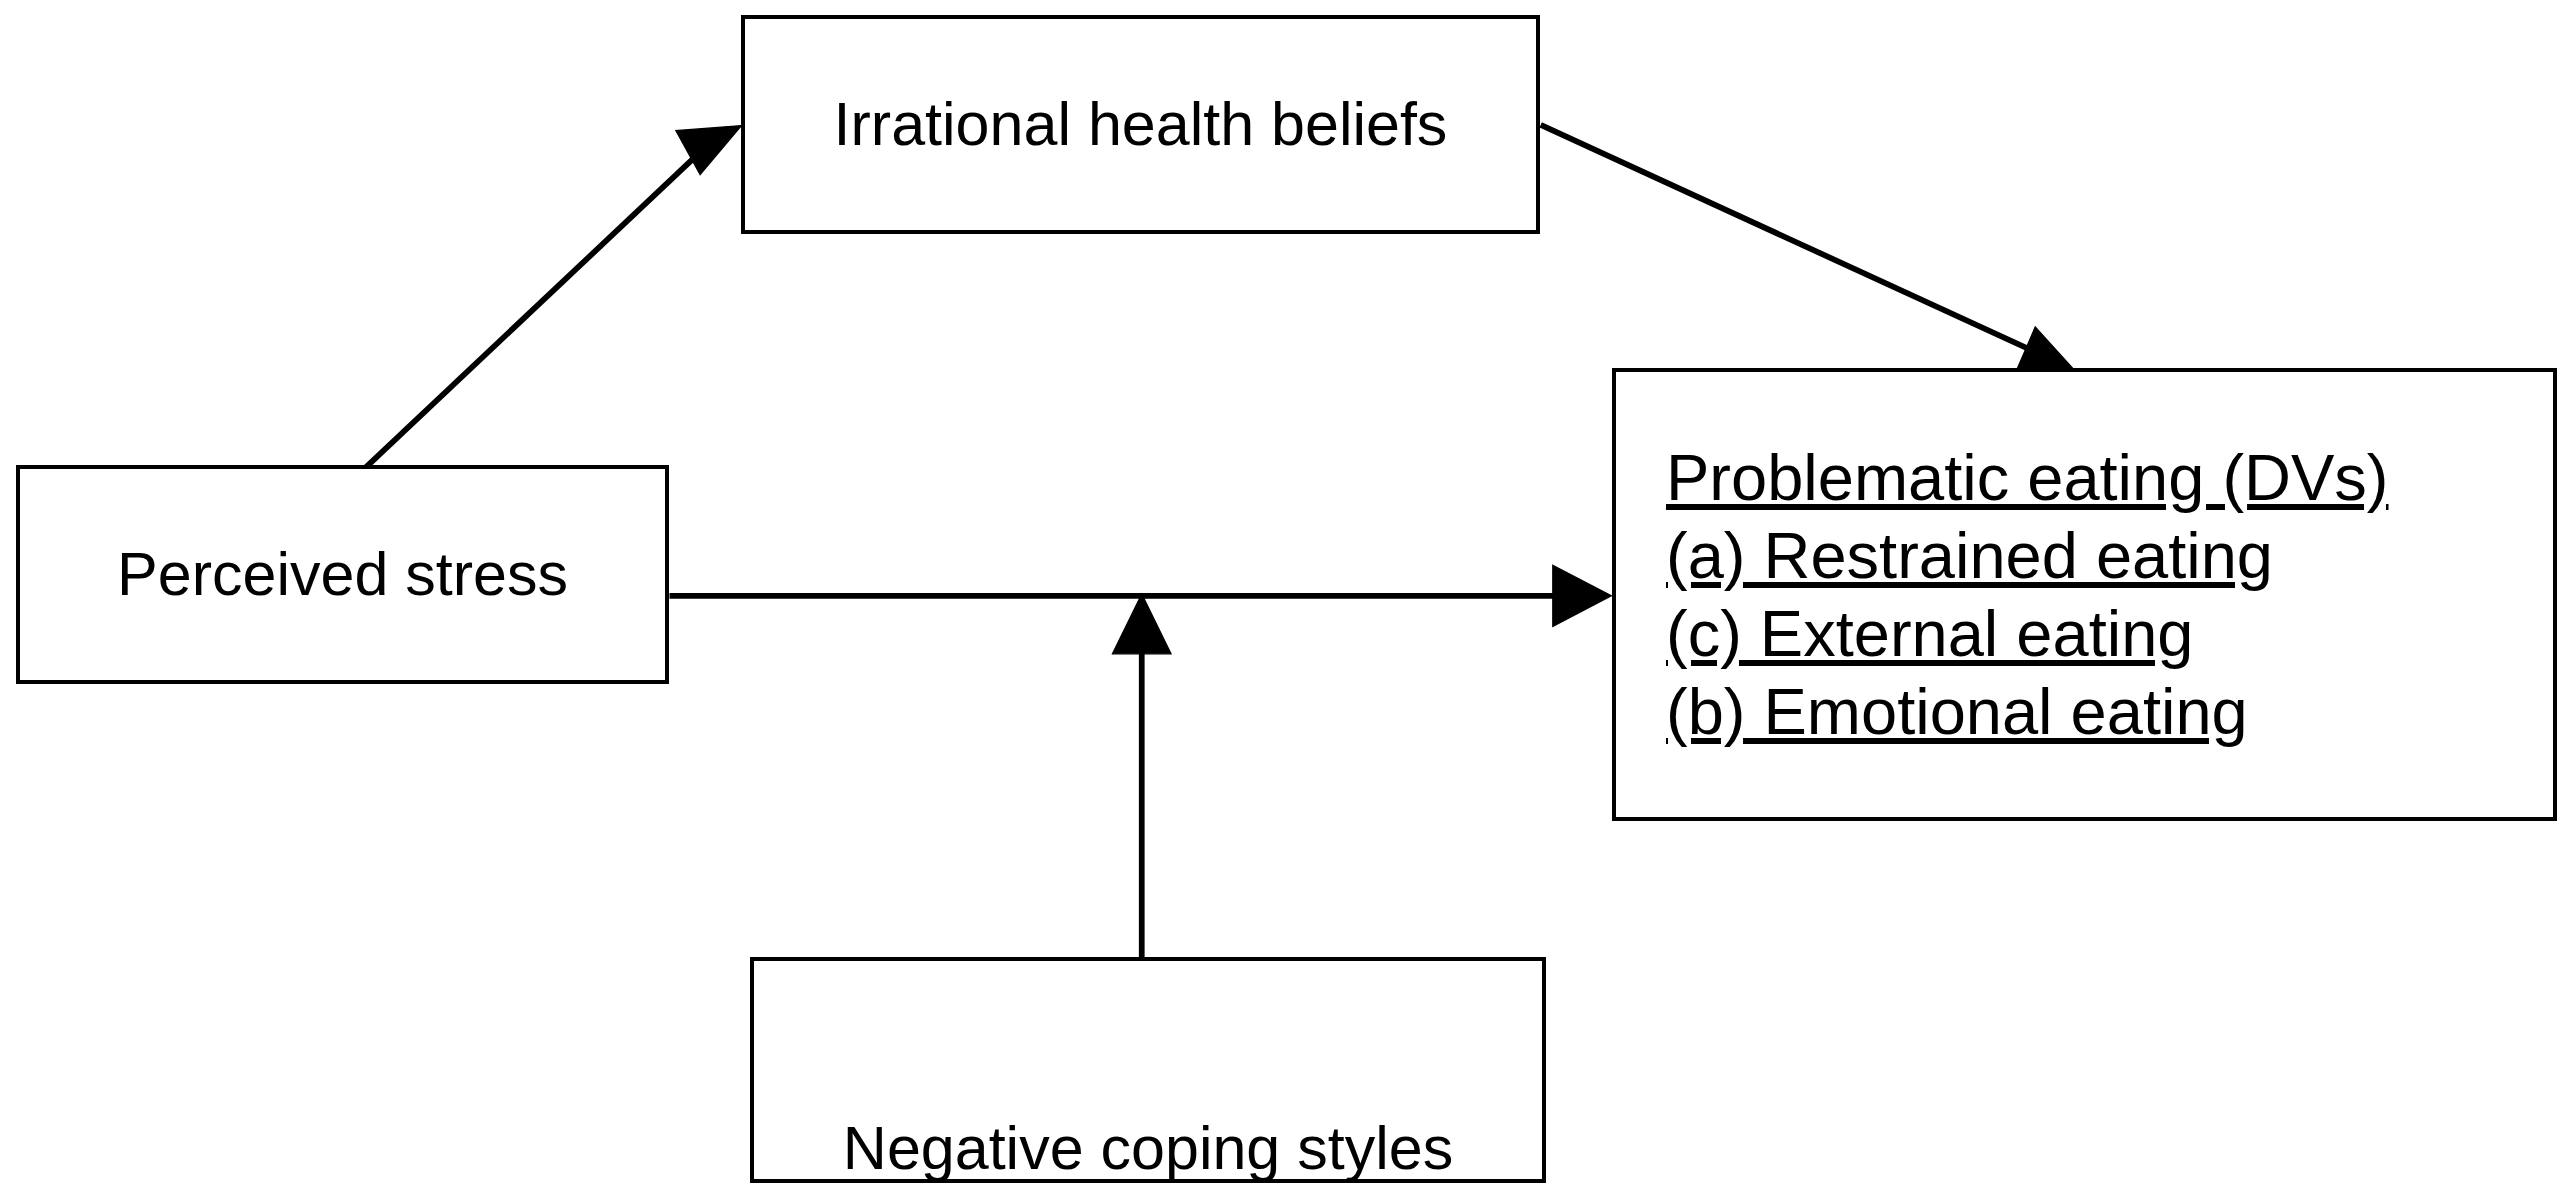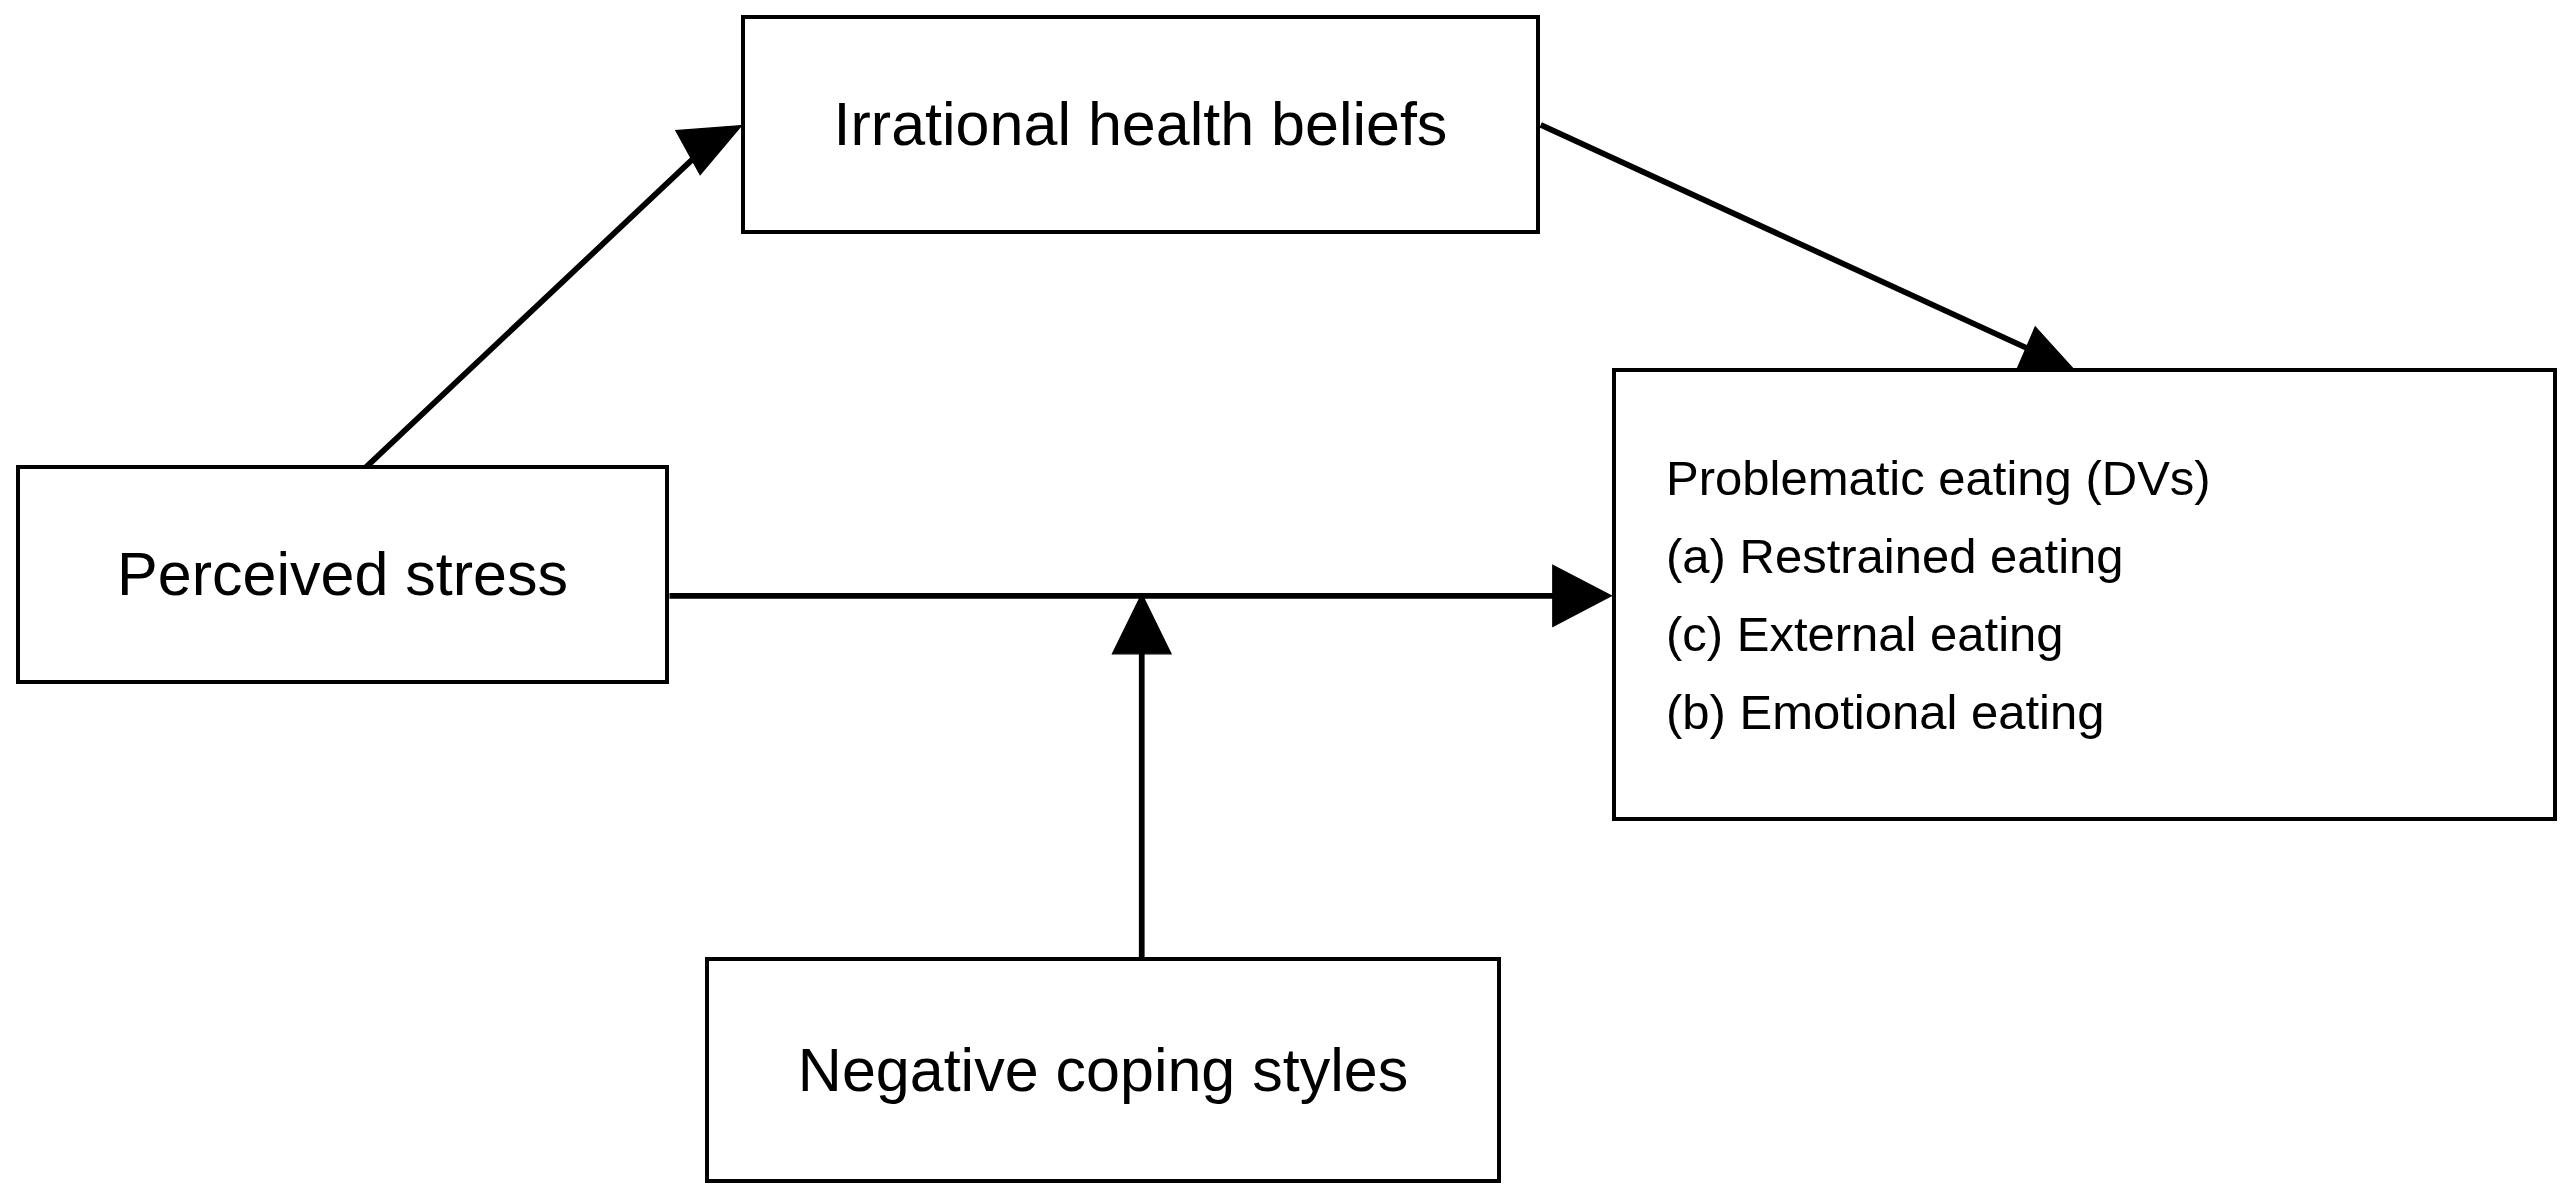--- a/index.html
+++ b/index.html
@@ -51,42 +51,44 @@
   
   #node-irrational-health-beliefs {
     left: 741px;
     top: 15.3px;
     width: 799px;
     height: 219px;
     justify-content: center;
   }
   
   #node-negative-coping-styles {
-    left: 705px;
+    left: 750px;
     top: 957px;
     width: 796px;
     height: 226px;
     justify-content: center;
+    align-items: flex-end;
   }
   
   #node-problematic-eating {
     left: 1612px;
     top: 368px;
     width: 945px;
     height: 453px;
     justify-content: flex-start;
     padding-left: 50px;
   }
   #node-problematic-eating .node-label {
     text-align: left;
   }
   .dv-line {
     display: block;
-    font-size: 49px;
+    font-size: 65px;
     line-height: 78px;
+    text-decoration: underline;
   }
 </style>
 </head>
 <body>
 
 <div id="diagram-root">
 
   <svg id="edge-layer" viewBox="0 0 4041 1872" width="2576" height="1193" xmlns="http://www.w3.org/2000/svg">
 
     <g>

